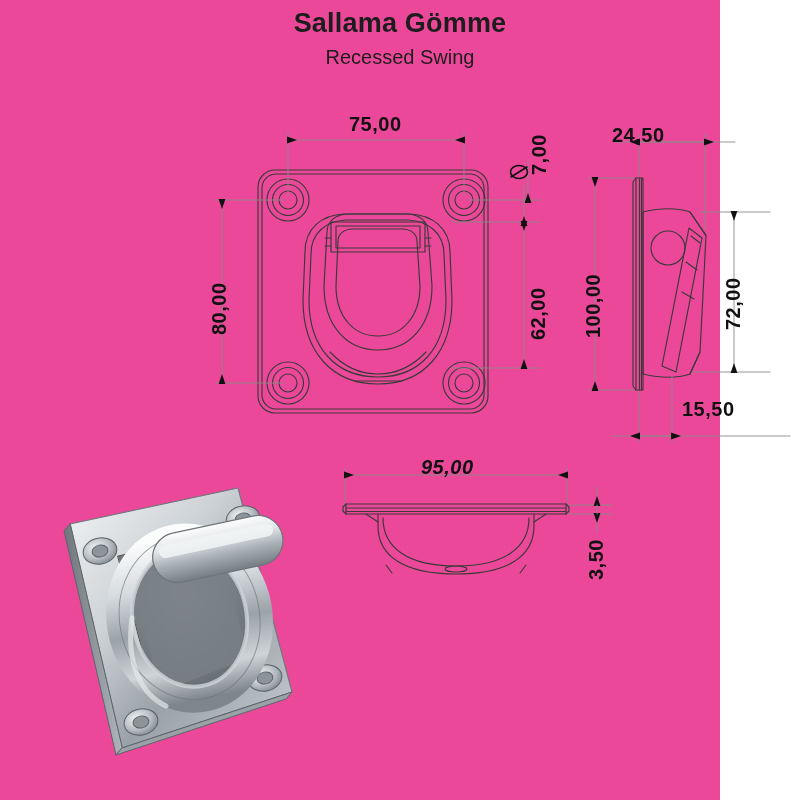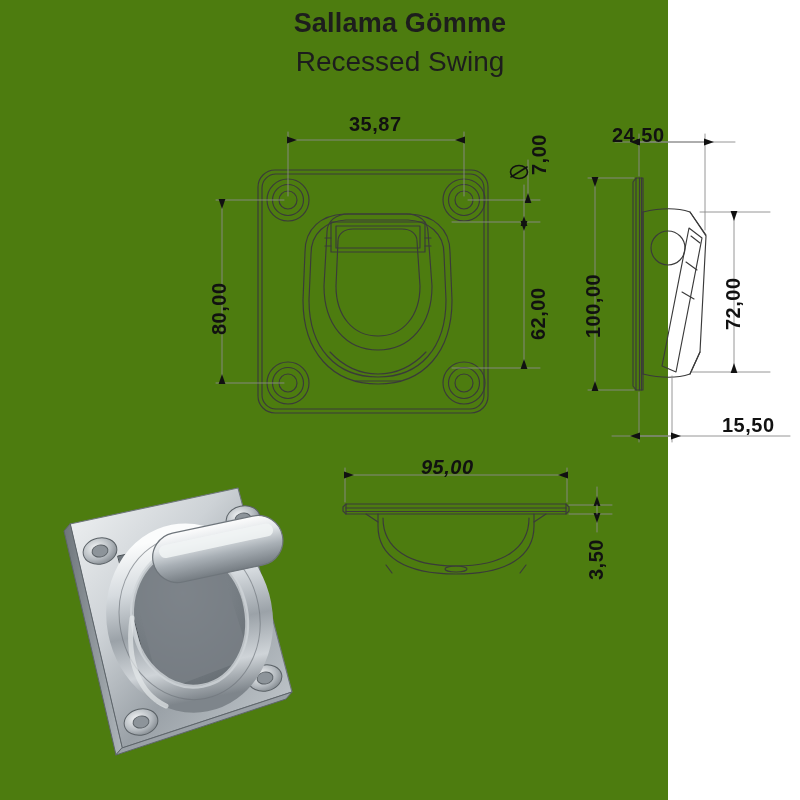--- a/index.html
+++ b/index.html
@@ -1,28 +1,28 @@
 <!DOCTYPE html>
 <html><head>
 <meta charset="utf-8">
 <title>Sallama Gömme — Recessed Swing</title>
 <style>
   html,body{margin:0;padding:0;background:#ffffff;}
   body{width:800px;height:800px;overflow:hidden;
        font-family:"Liberation Sans","DejaVu Sans",sans-serif;color:#1a1a1a;}
-  #sheet{position:relative;width:668px;height:800px;background:#4d7c0f;}
+  #sheet{position:relative;width:720px;height:800px;background:#ec4899;}
 
   
   .title-main{
     position:absolute;left:0;top:8px;width:800px;text-align:center;
     font-size:27px;font-weight:bold;letter-spacing:.2px;color:#1d1d1d;
   }
   .title-sub{
     position:absolute;left:0;top:46px;width:800px;text-align:center;
-    font-size:28px;font-weight:normal;color:#1d1d1d;
+    font-size:20px;font-weight:normal;color:#1d1d1d;
   }
 
   
   .dim{
     position:absolute;font-size:20px;font-weight:bold;color:#111;
     white-space:nowrap;letter-spacing:.5px;
   }
   .dim.vert{transform-origin:0 0;transform:rotate(-90deg);}
 
   
@@ -252,33 +252,33 @@
           <rect x="152" y="524" width="132" height="50" rx="25" ry="25" fill="url(#pgBar)" stroke="#6e757b" stroke-width="1.2"></rect>
           <rect x="160" y="534" width="116" height="13" rx="6" ry="6" fill="#f1f4f5" opacity="0.85" stroke="none"></rect>
         </g>
 
         <path d="M132 618 C126 662 140 694 166 706" fill="none" stroke="#e4e8ea" stroke-width="5" opacity="0.7"></path>
       </g>
 
     </g>
   </svg>
 
-  <div class="dim" style="left:349px;top:113px;">35,87</div>
+  <div class="dim" style="left:349px;top:113px;">75,00</div>
 
   <div class="dim vert" style="left:208px;top:335px;">80,00</div>
 
   <div class="dim vert" style="left:528px;top:175px;">7,00</div>
 
   <div class="dim vert" style="left:527px;top:340px;">62,00</div>
 
   <div class="dim" style="left:612px;top:124px;">24,50</div>
 
   <div class="dim vert" style="left:582px;top:338px;">100,00</div>
 
   <div class="dim vert" style="left:722px;top:330px;">72,00</div>
 
-  <div class="dim" style="left:682px;top:414px;margin-left:40px;">15,50</div>
+  <div class="dim" style="left:682px;top:398px;">15,50</div>
 
   <div class="dim" style="left:421px;top:456px;font-style:italic;">95,00</div>
 
   <div class="dim vert" style="left:585px;top:580px;">3,50</div>
 
 </div>
 
 </body></html>

